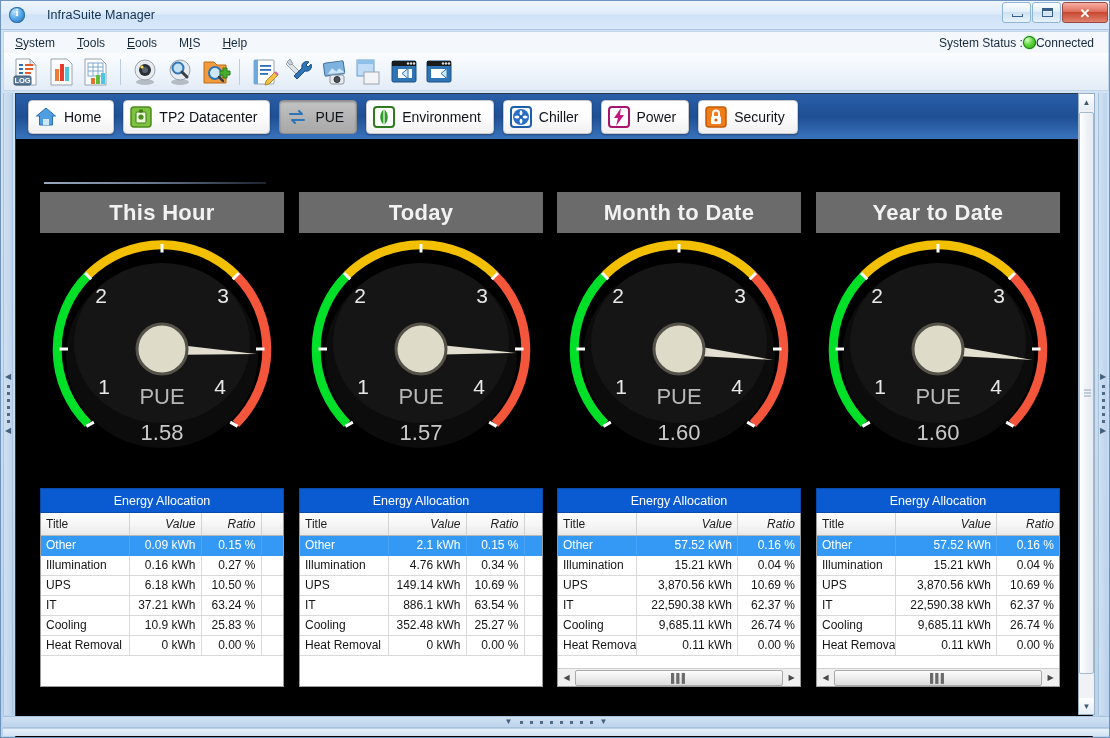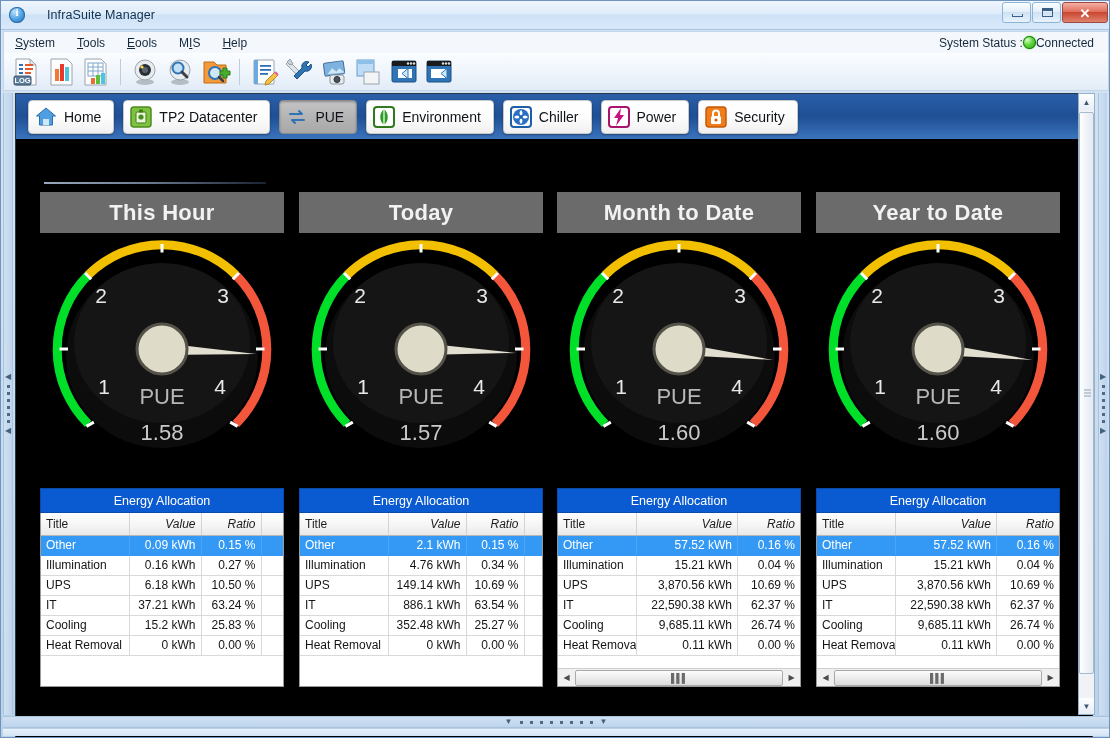--- a/index.html
+++ b/index.html
@@ -549,21 +549,21 @@
                     <td class="c-pad"></td>
                   </tr>
                   <tr>
                     <td class="c-title">IT</td>
                     <td class="c-val">37.21 kWh</td>
                     <td class="c-ratio">63.24 %</td>
                     <td class="c-pad"></td>
                   </tr>
                   <tr>
                     <td class="c-title">Cooling</td>
-                    <td class="c-val">15.2 kWh</td>
+                    <td class="c-val">10.9 kWh</td>
                     <td class="c-ratio">25.83 %</td>
                     <td class="c-pad"></td>
                   </tr>
                   <tr>
                     <td class="c-title">Heat Removal</td>
                     <td class="c-val">0 kWh</td>
                     <td class="c-ratio">0.00 %</td>
                     <td class="c-pad"></td>
                   </tr>
                 </tbody>

